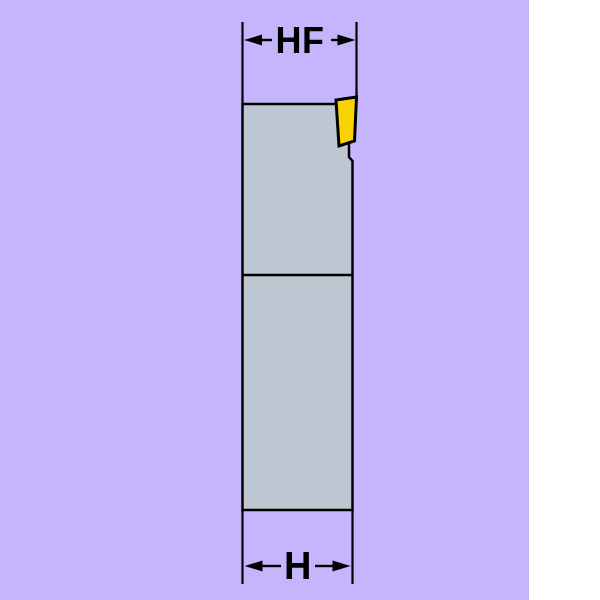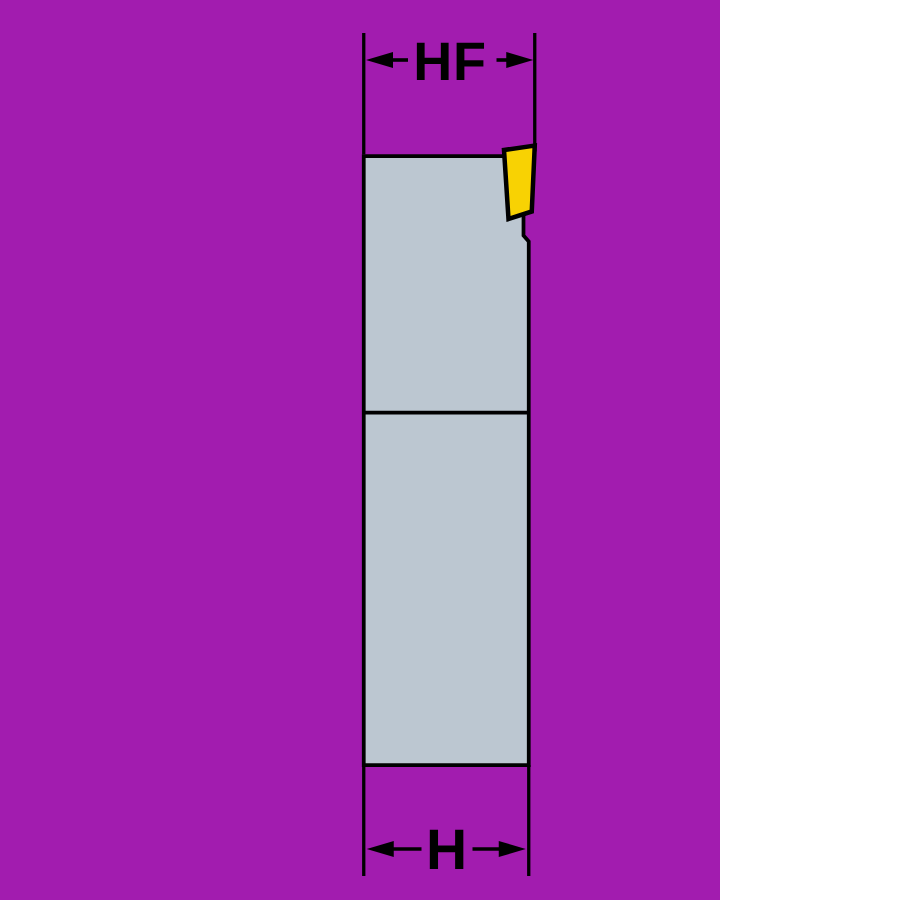--- a/index.html
+++ b/index.html
@@ -5,23 +5,23 @@
   html, body {
     margin: 0;
     padding: 0;
     background: #ffffff;
     width: 600px;
     height: 600px;
     overflow: hidden;
   }
   .canvas {
     position: relative;
-    width: 480px;
+    width: 529px;
     height: 600px;
-    background: #a21caf;
+    background: #c4b5fd;
   }
   svg {
     display: block;
     width: 600px;
     height: 600px;
   }
   .dim-text {
     font-family: "Liberation Sans", "DejaVu Sans", sans-serif;
     font-weight: bold;
     fill: #000000;

